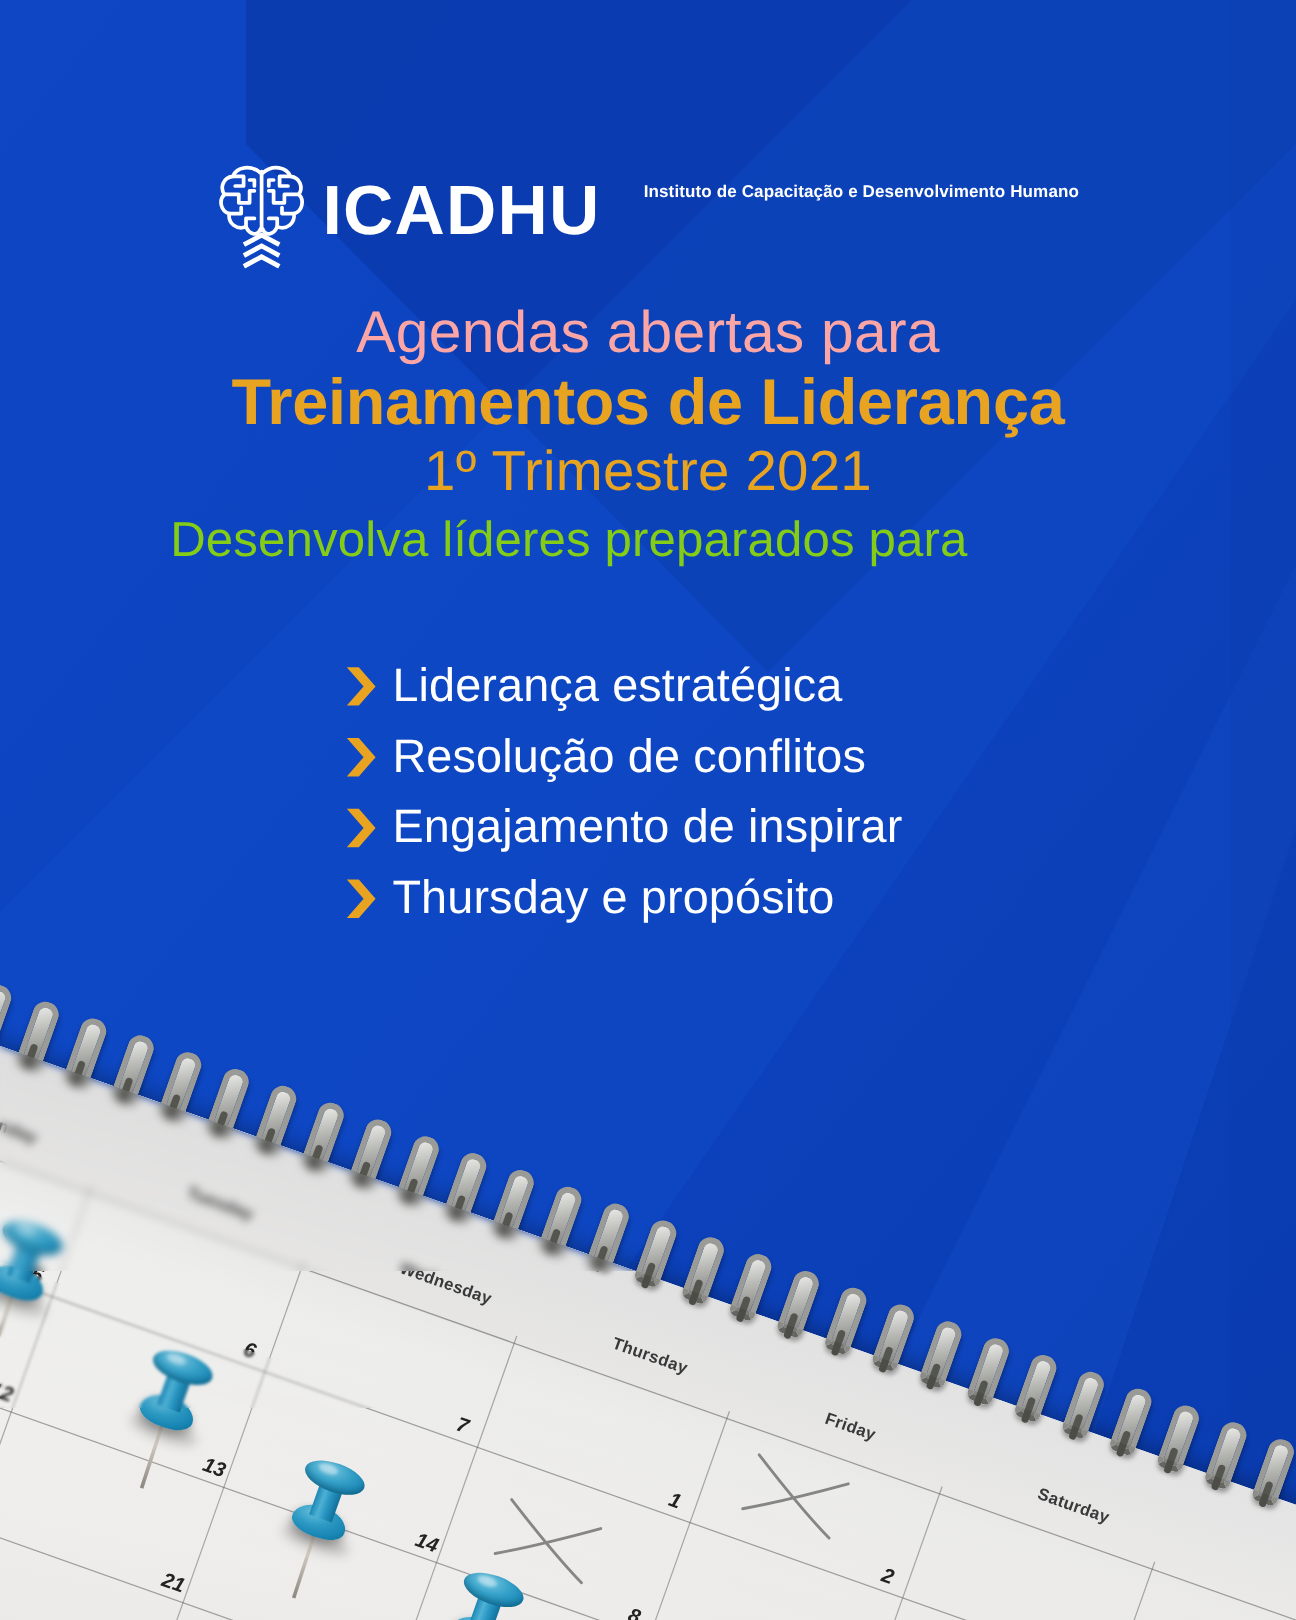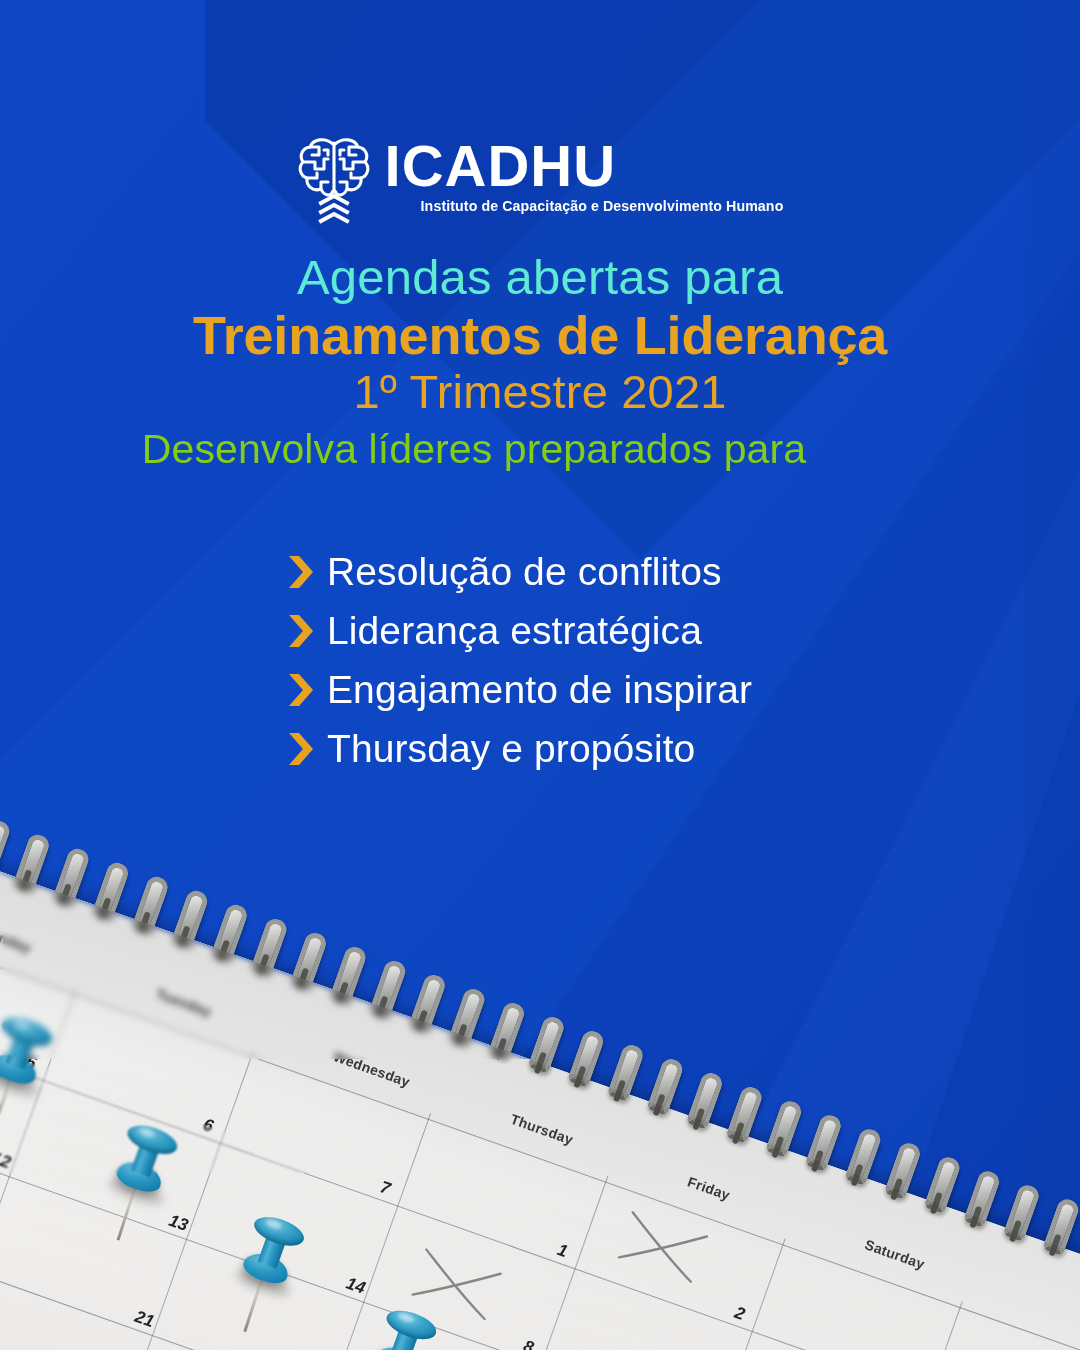--- a/index.html
+++ b/index.html
@@ -25,21 +25,21 @@
   .bg-layer svg { position:absolute; inset:0; width:1080px; height:1350px; display:block; }
 
   
   #logo-block {
     position:absolute;
     top:128px; left:0; width:1080px;
     display:flex; justify-content:center; align-items:flex-start;
   }
   #logo-inner { display:flex; align-items:center; gap:14px; }
   #brain-icon { width:74px; height:96px; flex:0 0 auto; }
-  #logo-text { display:flex; flex-direction:column; align-items:flex-start; }
+  #logo-text { display:flex; flex-direction:row; align-items:flex-start; }
   #logo-wordmark {
     color:#ffffff;
     font-size:58px;
     font-weight:bold;
     letter-spacing:1px;
     line-height:0.96;
     font-stretch:condensed;
   }
   #logo-tagline {
     color:#ffffff;
@@ -47,21 +47,21 @@
     font-weight:bold;
     letter-spacing:0.1px;
     margin-top:4px;
     white-space:nowrap;
     margin-left:36px;
   }
 
   
   #headline { position:absolute; top:250px; left:0; width:1080px; text-align:center; }
   .hl-1 {
-    color:#5eead4;
+    color:#fca5a5;
     font-size:49px;
     font-weight:500;
     letter-spacing:0.2px;
     line-height:1.12;
   }
   .hl-2 {
     color:#e8a321;
     font-size:54px;
     font-weight:bold;
     letter-spacing:-0.2px;
@@ -297,30 +297,30 @@
   </div>
 
   <div id="bullets">
 
     <div class="bullet-row">
       <span class="chevron">
         <svg viewBox="0 0 26 34" width="26" height="34" aria-hidden="true">
           <polygon points="1,1 11,1 25,17 11,33 1,33 15,17" fill="#e8a321"></polygon>
         </svg>
       </span>
-      <span class="bullet-label">Resolução de conflitos</span>
+      <span class="bullet-label">Liderança estratégica</span>
     </div>
 
     <div class="bullet-row">
       <span class="chevron">
         <svg viewBox="0 0 26 34" width="26" height="34" aria-hidden="true">
           <polygon points="1,1 11,1 25,17 11,33 1,33 15,17" fill="#e8a321"></polygon>
         </svg>
       </span>
-      <span class="bullet-label">Liderança estratégica</span>
+      <span class="bullet-label">Resolução de conflitos</span>
     </div>
 
 
     <div class="bullet-row">
       <span class="chevron">
         <svg viewBox="0 0 26 34" width="26" height="34" aria-hidden="true">
           <polygon points="1,1 11,1 25,17 11,33 1,33 15,17" fill="#e8a321"></polygon>
         </svg>
       </span>
       <span class="bullet-label">Engajamento de inspirar</span>

